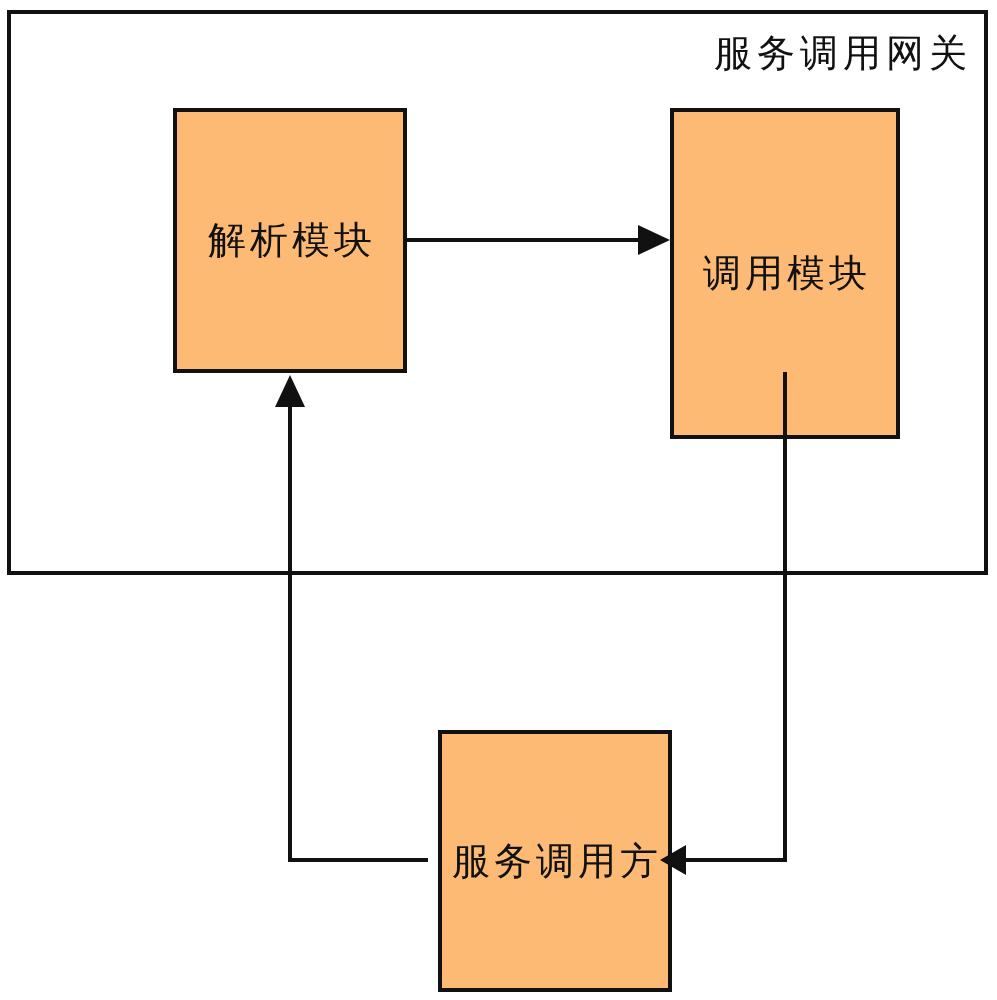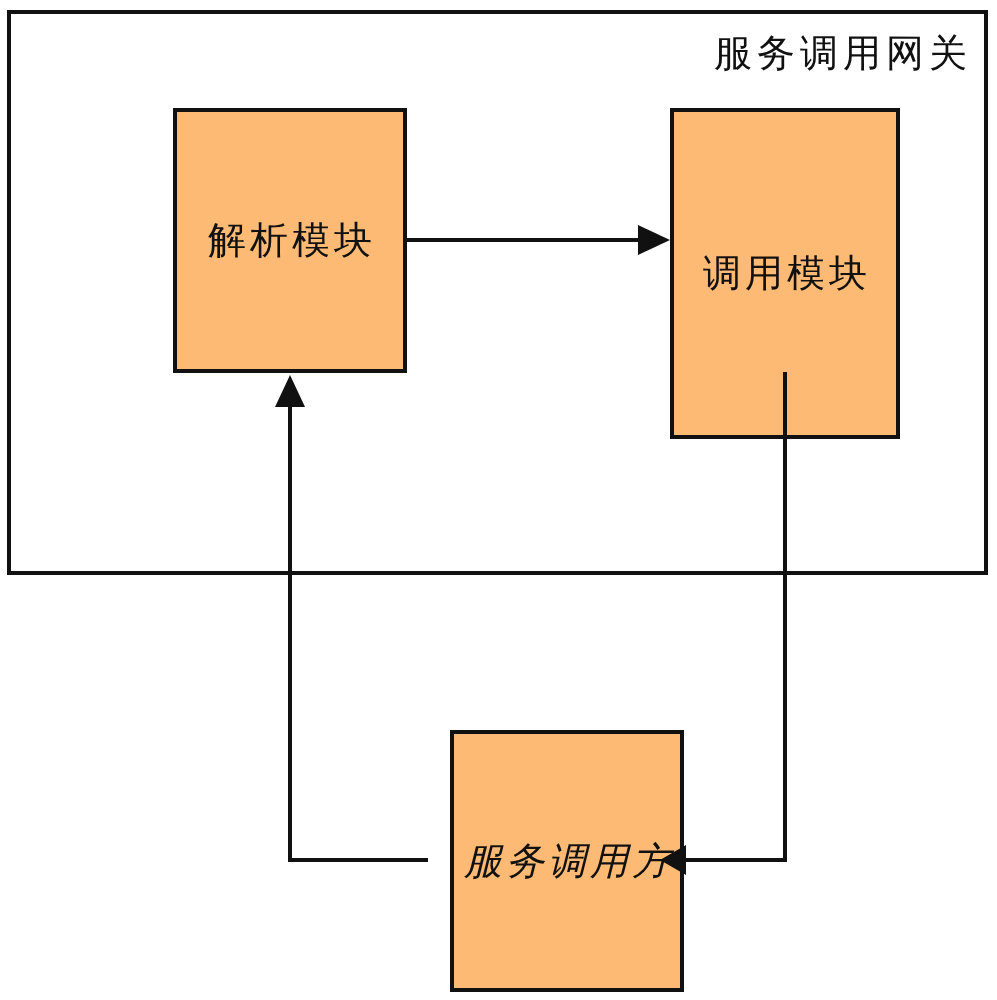--- a/index.html
+++ b/index.html
@@ -47,21 +47,21 @@
   }
   .node span {
     font-size: 38px;
     letter-spacing: 4px;
     text-indent: 4px;
     white-space: nowrap;
     color: #111111;
   }
   .node-parse  { left: 173px; top: 108px; width: 234px; height: 265px; }
   .node-invoke { left: 670px; top: 108px; width: 230px; height: 331px; }
-  .node-caller { left: 450px; top: 730px; width: 234px; height: 262px; font-style: italic; }
+  .node-caller { left: 438px; top: 730px; width: 234px; height: 262px; }
 
   
   .line {
     position: absolute;
     background: #111111;
   }
   .seg-parse-to-invoke { left: 407px; top: 238px; width: 233px; height: 4px; }
 
   .seg-caller-left     { left: 288px; top: 858px; width: 140px; height: 4px; }
   .seg-caller-up       { left: 288px; top: 400px; width: 4px;  height: 462px; }

